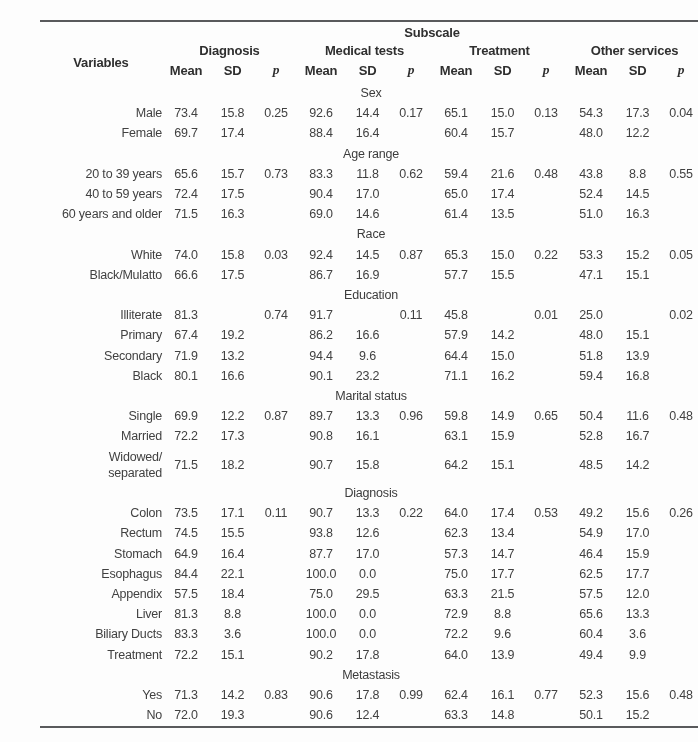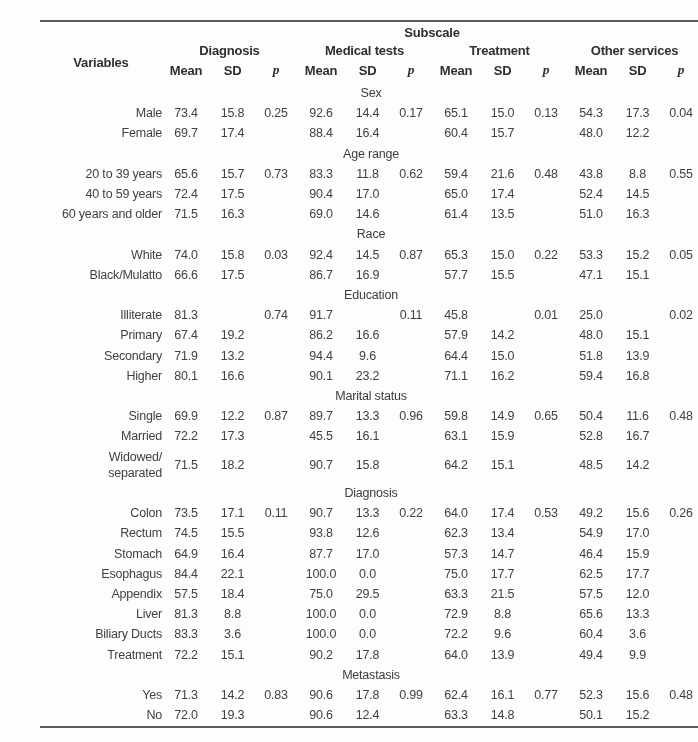--- a/index.html
+++ b/index.html
@@ -281,21 +281,21 @@
           <td>9.6</td>
           <td></td>
           <td>64.4</td>
           <td>15.0</td>
           <td></td>
           <td>51.8</td>
           <td>13.9</td>
           <td></td>
         </tr>
         <tr>
-          <td class="row-label">Higher</td>
+          <td class="row-label">Black</td>
           <td>80.1</td>
           <td>16.6</td>
           <td></td>
           <td>90.1</td>
           <td>23.2</td>
           <td></td>
           <td>71.1</td>
           <td>16.2</td>
           <td></td>
           <td>59.4</td>
@@ -318,21 +318,21 @@
           <td>0.65</td>
           <td>50.4</td>
           <td>11.6</td>
           <td>0.48</td>
         </tr>
         <tr>
           <td class="row-label">Married</td>
           <td>72.2</td>
           <td>17.3</td>
           <td></td>
-          <td>45.5</td>
+          <td>90.8</td>
           <td>16.1</td>
           <td></td>
           <td>63.1</td>
           <td>15.9</td>
           <td></td>
           <td>52.8</td>
           <td>16.7</td>
           <td></td>
         </tr>
         <tr>

